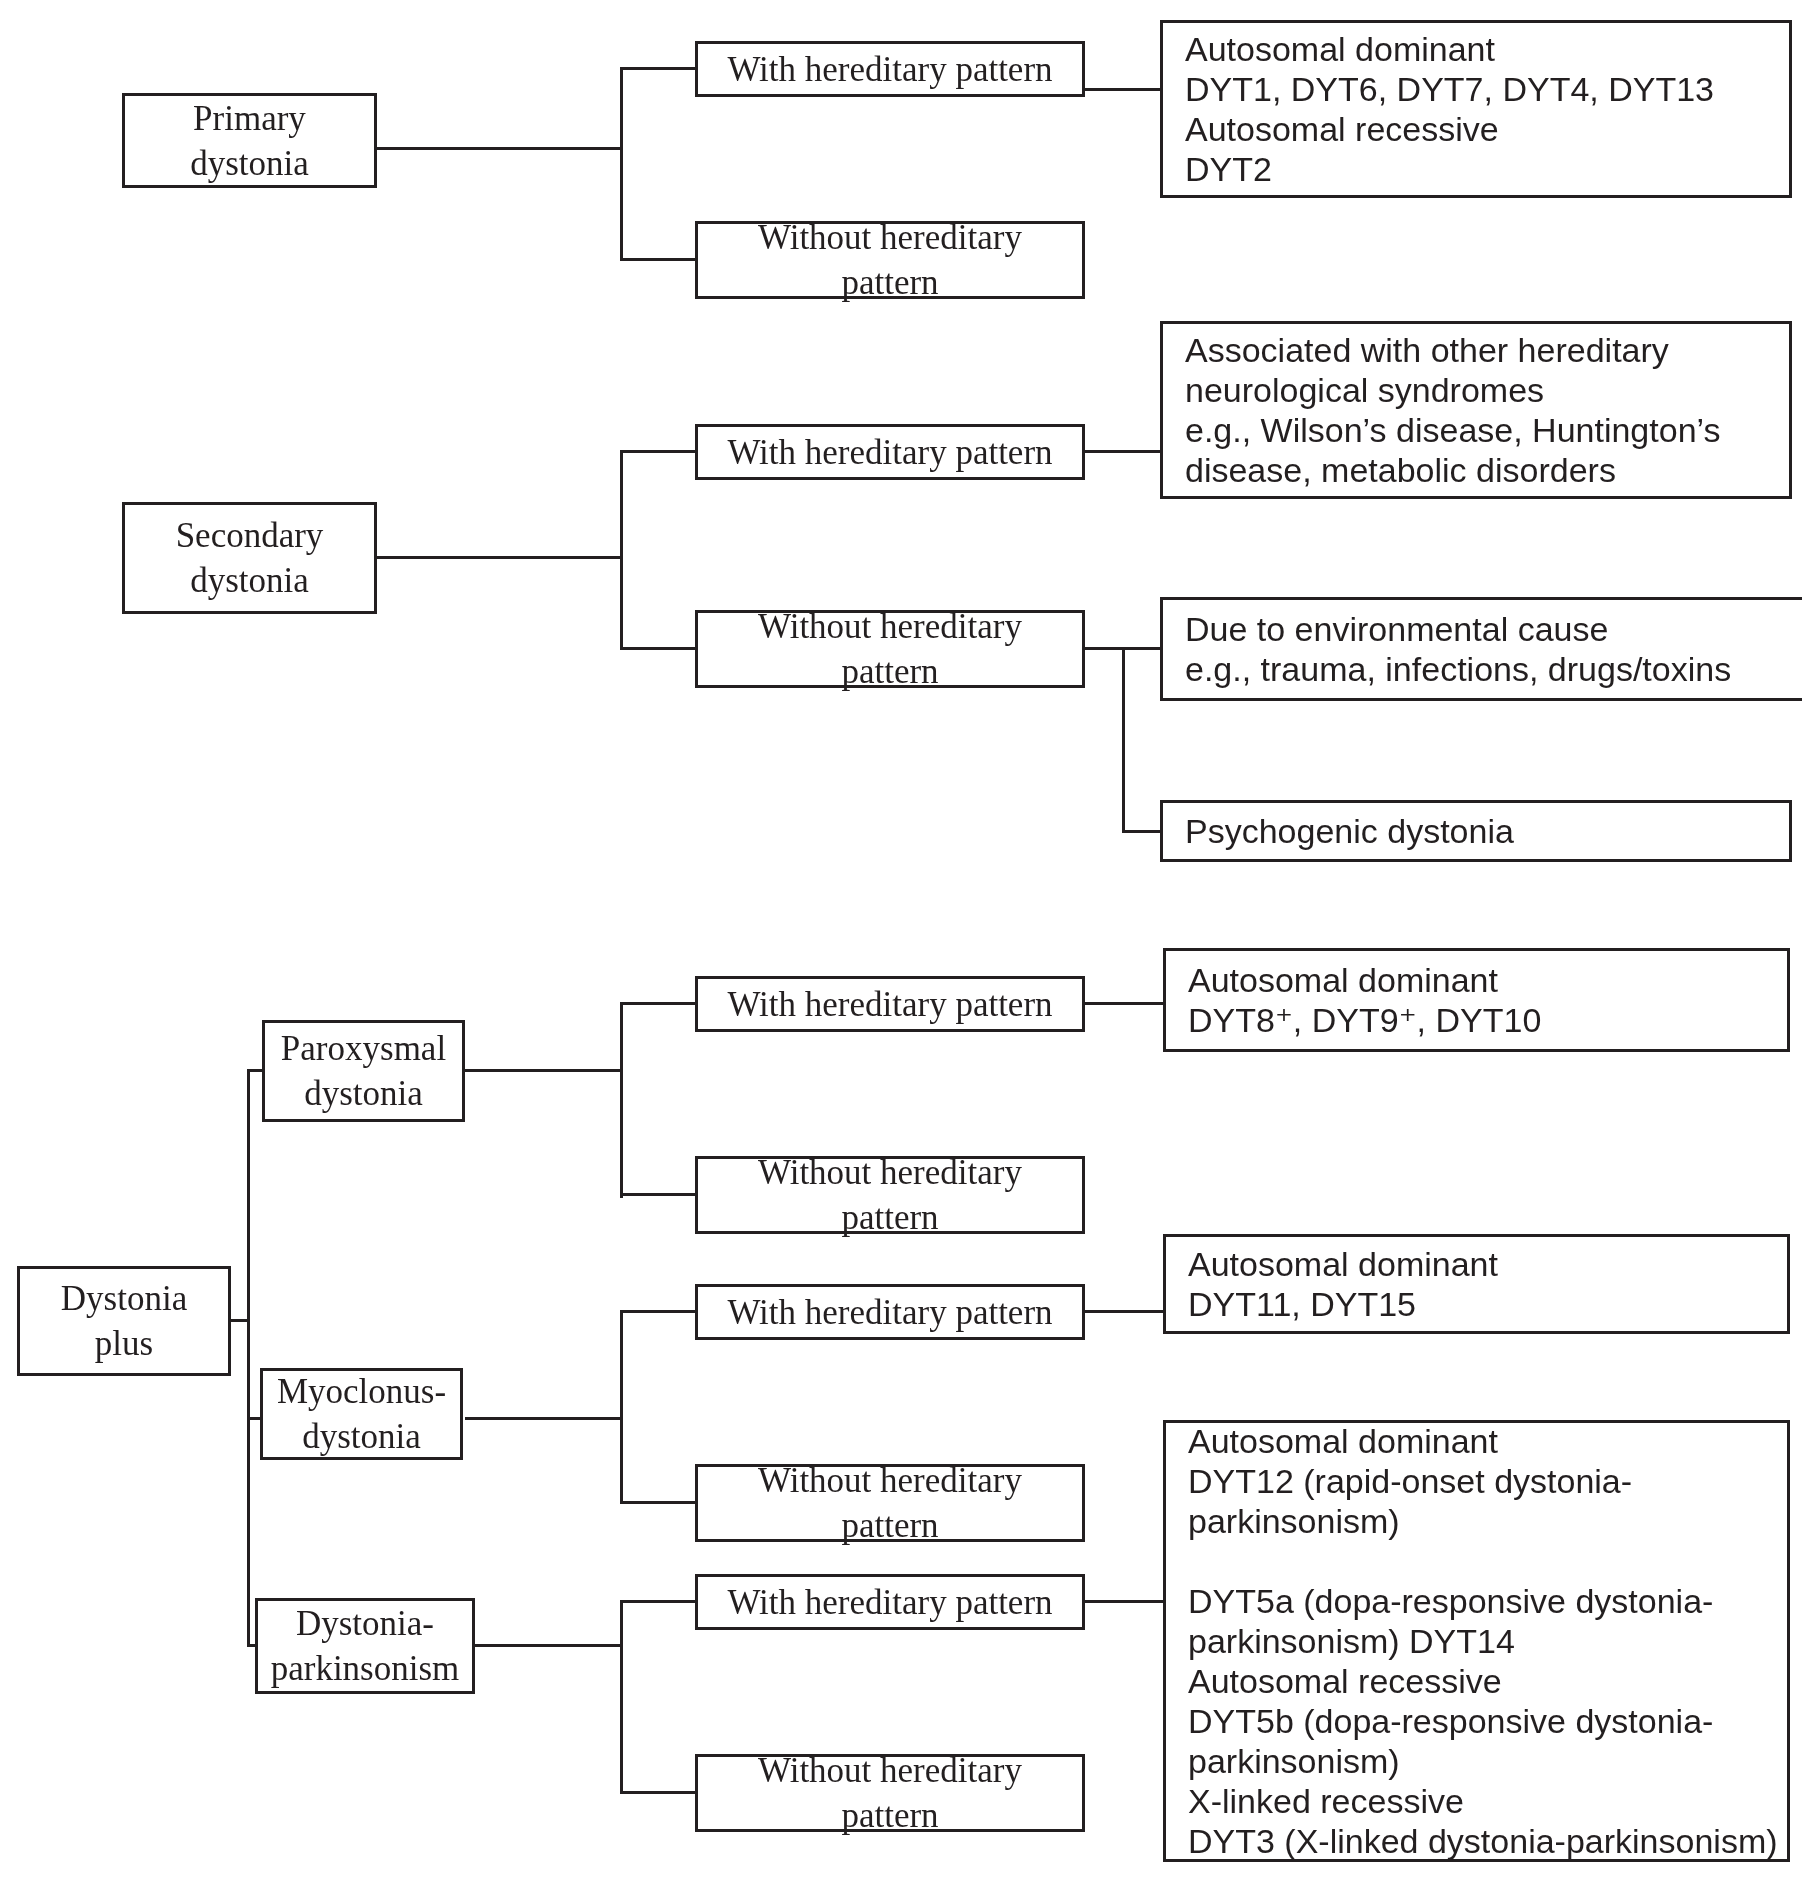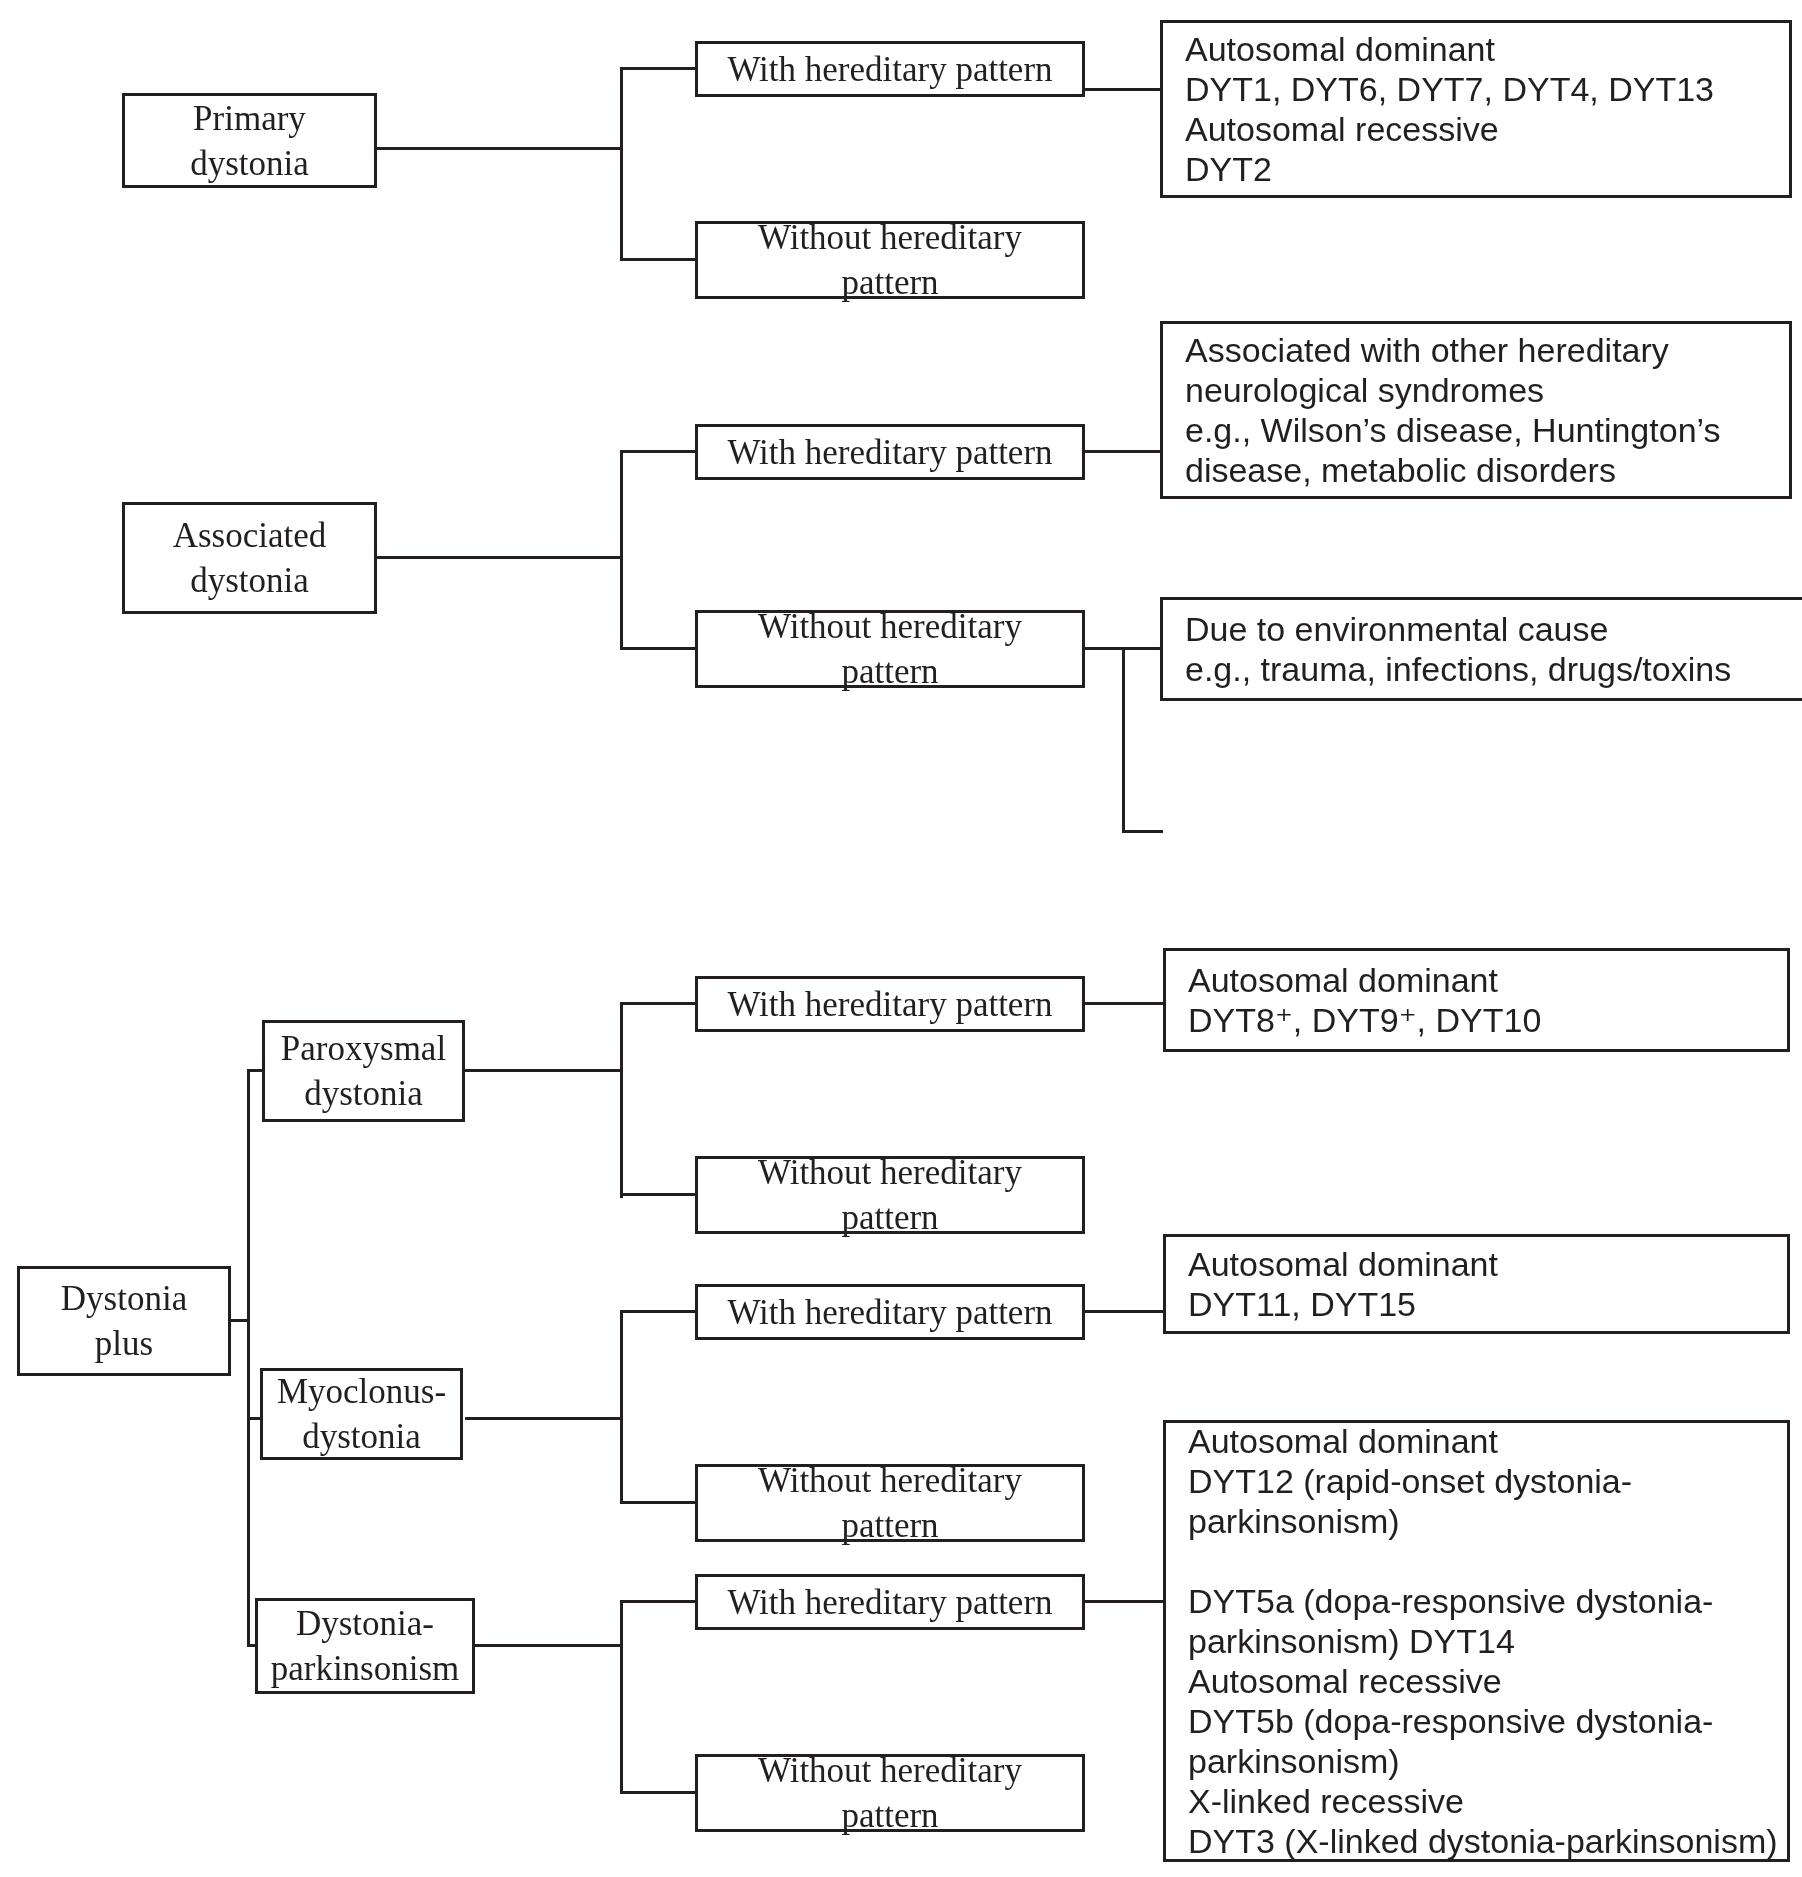--- a/index.html
+++ b/index.html
@@ -50,21 +50,21 @@
     <div class="oline">DYT2</div>
   </div>
 
   <div class="hline" style="left:377px;top:147px;width:243px"></div>
   <div class="vline" style="left:620px;top:67px;height:194px"></div>
   <div class="hline" style="left:620px;top:67px;width:75px"></div>
   <div class="hline" style="left:620px;top:258px;width:75px"></div>
   <div class="hline" style="left:1085px;top:88px;width:75px"></div>
 
   <div class="node" style="left:122px;top:502px;width:255px;height:112px">
-    <div class="tline">Associated</div>
+    <div class="tline">Secondary</div>
     <div class="tline">dystonia</div>
   </div>
 
   <div class="node" style="left:695px;top:424px;width:390px;height:56px">
     <div class="tline">With hereditary pattern</div>
   </div>
 
   <div class="node" style="left:695px;top:610px;width:390px;height:78px">
     <div class="tline">Without hereditary</div>
     <div class="tline">pattern</div>
@@ -75,20 +75,23 @@
     <div class="oline">neurological syndromes</div>
     <div class="oline">e.g., Wilson’s disease, Huntington’s</div>
     <div class="oline">disease, metabolic disorders</div>
   </div>
 
   <div class="outcome" style="left:1160px;top:597px;width:688px;height:104px">
     <div class="oline">Due to environmental cause</div>
     <div class="oline">e.g., trauma, infections, drugs/toxins</div>
   </div>
 
+  <div class="outcome" style="left:1160px;top:800px;width:632px;height:62px">
+    <div class="oline">Psychogenic dystonia</div>
+  </div>
 
   <div class="hline" style="left:377px;top:556px;width:243px"></div>
   <div class="vline" style="left:620px;top:450px;height:200px"></div>
   <div class="hline" style="left:620px;top:450px;width:75px"></div>
   <div class="hline" style="left:620px;top:647px;width:75px"></div>
   <div class="hline" style="left:1085px;top:450px;width:75px"></div>
   <div class="hline" style="left:1085px;top:647px;width:78px"></div>
   <div class="vline" style="left:1122px;top:647px;height:186px"></div>
   <div class="hline" style="left:1122px;top:830px;width:41px"></div>
 

